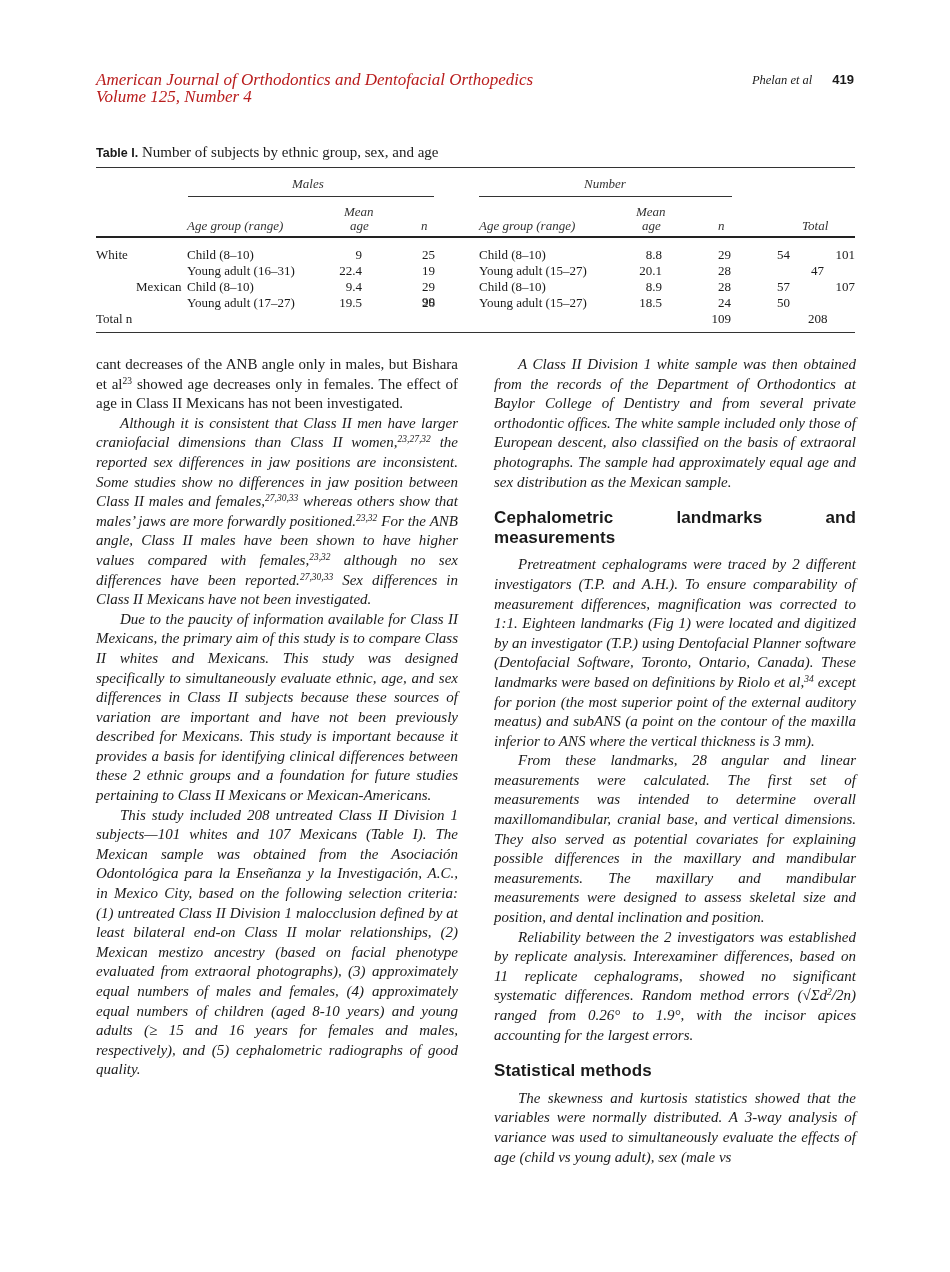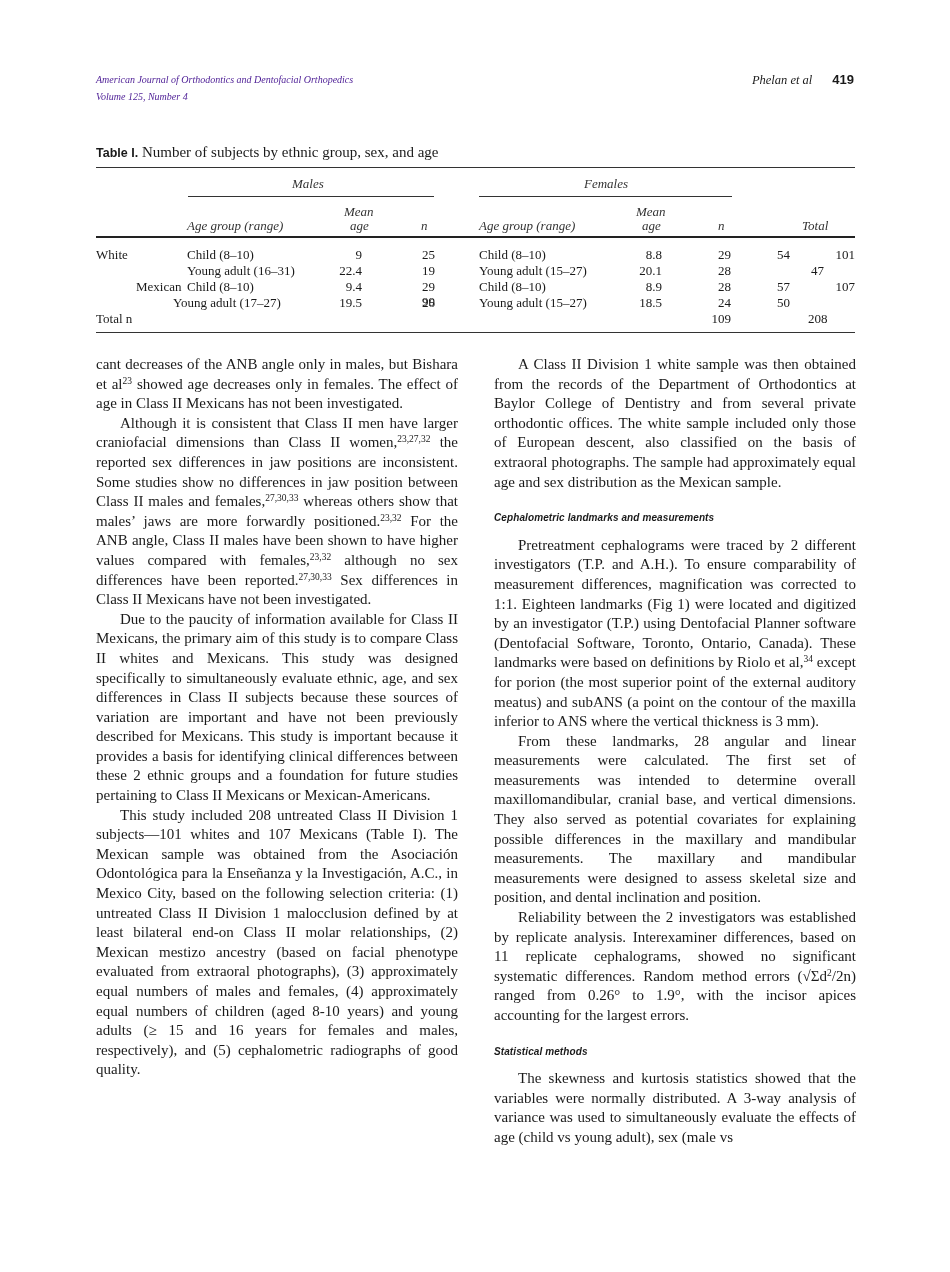--- a/index.html
+++ b/index.html
@@ -1,39 +1,39 @@
 <!DOCTYPE html>
 <html><head>
 <meta charset="utf-8">
 <style>
   html, body { margin: 0; padding: 0; background: #ffffff; }
   body { width: 950px; height: 1272px; position: relative; color: #1a1a1a; font-family: "Liberation Serif", serif; overflow: hidden; }
-  .running-head { position: absolute; left: 96px; top: 71px; font-style: italic; font-size: 10px; line-height: 17px; color: #4c1d95; }
+  .running-head { position: absolute; left: 96px; top: 71px; font-style: italic; font-size: 17px; line-height: 17px; color: #b91c1c; }
   .running-right { position: absolute; right: 96px; top: 71px; font-size: 12.5px; line-height: 17px; }
   .running-right .auth { font-style: italic; margin-right: 20px; }
   .running-right .pg { font-family: "Liberation Sans", sans-serif; font-weight: bold; font-size: 13px; }
 
   .caption { position: absolute; left: 96px; top: 144px; font-size: 15px; }
   .caption .lbl { font-family: "Liberation Sans", sans-serif; font-weight: bold; font-size: 12.5px; }
 
   .tbl { position: absolute; left: 96px; top: 167px; width: 759px; height: 166px; font-size: 13px; }
   .rule { position: absolute; left: 0; width: 759px; background: #333; }
   .r-top { top: 0; height: 1px; }
   .r-sub { top: 29px; height: 1px; }
   .r-head { top: 69px; height: 2px; background: #222; }
   .r-bot { top: 165px; height: 1px; }
   .cell { position: absolute; white-space: nowrap; }
   .it { font-style: italic; color: #333; }
 
   .col { position: absolute; top: 355px; width: 362px; font-size: 15px; line-height: 19.6px; text-align: justify; }
   .col.left { left: 96px; }
   .col.right { left: 494px; }
   .col p { margin: 0; }
-  .col p.ind { text-indent: 24px; }
-  .col h3 { font-family: "Liberation Sans", sans-serif; font-weight: bold; font-size: 10px; margin: 14px 0 8px 0; letter-spacing: 0.1px; font-style: italic; }
+  .col p.ind { text-indent: 24px; font-style: italic; }
+  .col h3 { font-family: "Liberation Sans", sans-serif; font-weight: bold; font-size: 17px; margin: 14px 0 8px 0; letter-spacing: 0.1px; }
   sup { font-size: 9.5px; line-height: 0; vertical-align: 5px; }
 </style>
 </head>
 <body>
 
 <div class="running-head">
   <div>American Journal of Orthodontics and Dentofacial Orthopedics</div>
   <div>Volume 125, Number 4</div>
 </div>
 <div class="running-right">
@@ -46,21 +46,21 @@
 </div>
 
 <div class="tbl">
   <div class="rule r-top"></div>
   <div class="rule r-sub" style="left:92px;width:246px;"></div>
   <div class="rule r-sub" style="left:383px;width:253px;"></div>
   <div class="rule r-head"></div>
   <div class="rule r-bot"></div>
 
   <div class="cell it" style="left:196px;top:9px;">Males</div>
-  <div class="cell it" style="left:488px;top:9px;">Females</div>
+  <div class="cell it" style="left:488px;top:9px;">Number</div>
 
   <div class="cell it" style="left:91px;top:51px;">Age group (range)</div>
   <div class="cell it" style="left:248px;top:37px;">Mean</div>
   <div class="cell it" style="left:254px;top:51px;">age</div>
   <div class="cell it" style="left:325px;top:51px;">n</div>
 
   <div class="cell it" style="left:383px;top:51px;">Age group (range)</div>
   <div class="cell it" style="left:540px;top:37px;">Mean</div>
   <div class="cell it" style="left:546px;top:51px;">age</div>
   <div class="cell it" style="left:622px;top:51px;">n</div>
@@ -90,21 +90,21 @@
   <div class="cell" style="left:91px;top:112px;">Child (8–10)</div>
   <div class="cell" style="right:493px;top:112px;">9.4</div>
   <div class="cell" style="right:420px;top:112px;">29</div>
   <div class="cell" style="left:383px;top:112px;">Child (8–10)</div>
   <div class="cell" style="right:193px;top:112px;">8.9</div>
   <div class="cell" style="right:124px;top:112px;">28</div>
   <div class="cell" style="left:681px;top:112px;">57</div>
   <div class="cell" style="right:0;top:112px;">107</div>
 
   <div class="cell" style="left:0;top:128px;"></div>
-  <div class="cell" style="left:77px;top:128px;">Young adult (17–27)</div>
+  <div class="cell" style="left:91px;top:128px;">Young adult (17–27)</div>
   <div class="cell" style="right:493px;top:128px;">19.5</div>
   <div class="cell" style="right:420px;top:128px;">26</div>
   <div class="cell" style="left:383px;top:128px;">Young adult (15–27)</div>
   <div class="cell" style="right:193px;top:128px;">18.5</div>
   <div class="cell" style="right:124px;top:128px;">24</div>
   <div class="cell" style="left:681px;top:128px;">50</div>
   <div class="cell" style="right:0;top:128px;"></div>
 
   <div class="cell" style="left:0;top:144px;">Total n</div>
   <div class="cell" style="right:420px;top:127px;">99</div>

